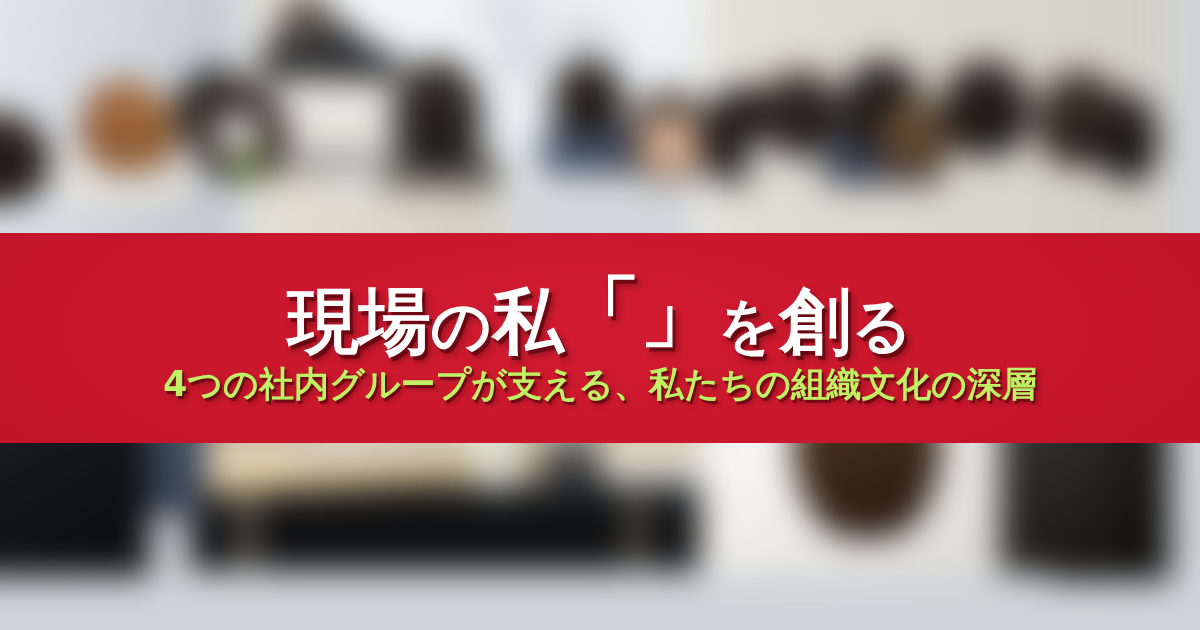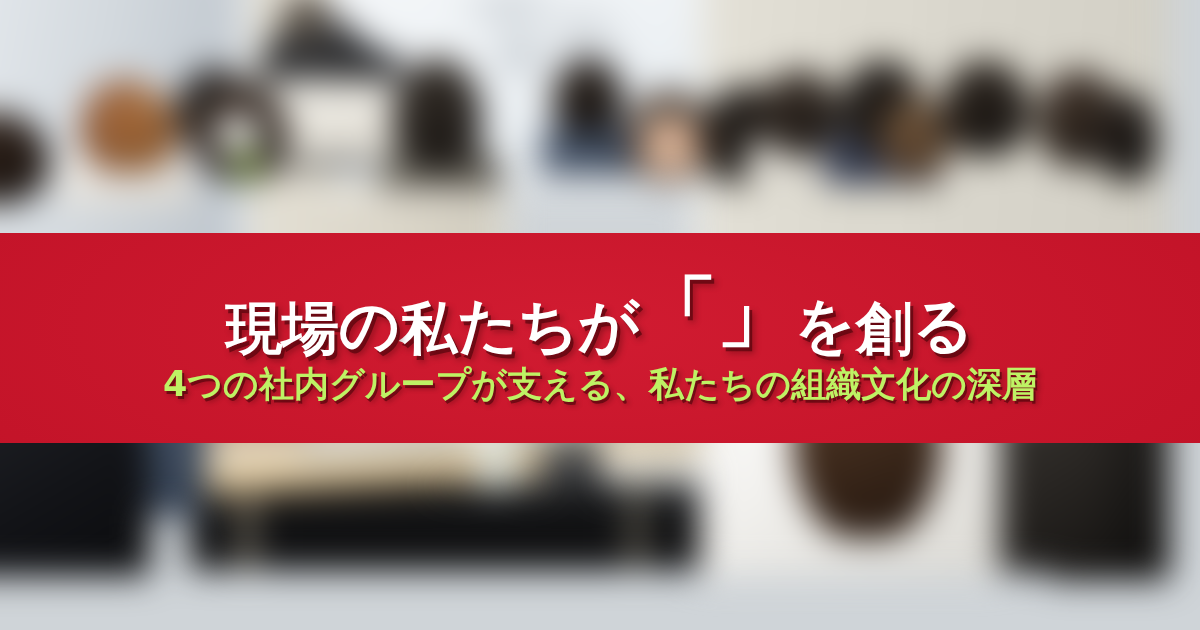--- a/index.html
+++ b/index.html
@@ -171,21 +171,21 @@
   .headline{
     color:#ffffff;
     font-weight:bold;
     letter-spacing:-1px;
     line-height:1;
     white-space:nowrap;
     text-shadow:3px 4px 0 rgba(60,0,6,.55), 5px 6px 6px rgba(40,0,4,.35);
     display:flex; align-items:flex-end;
     margin-bottom:10px;
   }
-  .headline .kj   { font-size:57px; }
+  .headline .kj   { font-size:72px; }
   .headline .hg   { font-size:60px; padding:0 1px; position:relative; top:-2px; }
   .headline .brk  { font-size:78px; position:relative; top:-6px; }
 
   .subline{
     color:#bef264;
     font-weight:bold;
     font-size:35px;
     letter-spacing:0px;
     line-height:1;
     white-space:nowrap;
@@ -271,21 +271,20 @@
   </div>
 </div>
 
 <div class="banner">
   <div class="banner-inner">
 
     <div class="headline">
       <span class="kj">現場</span>
       <span class="hg">の</span>
       <span class="kj">私</span>
-      <span class="hg">たちが</span>
       <span class="brk">「</span>
       <span class="brk">」</span>
       <span class="hg">を</span>
       <span class="kj">創</span>
       <span class="hg">る</span>
     </div>
 
     <div class="subline">4つの社内グループが支える、私たちの組織文化の深層</div>
   </div>
 </div>

